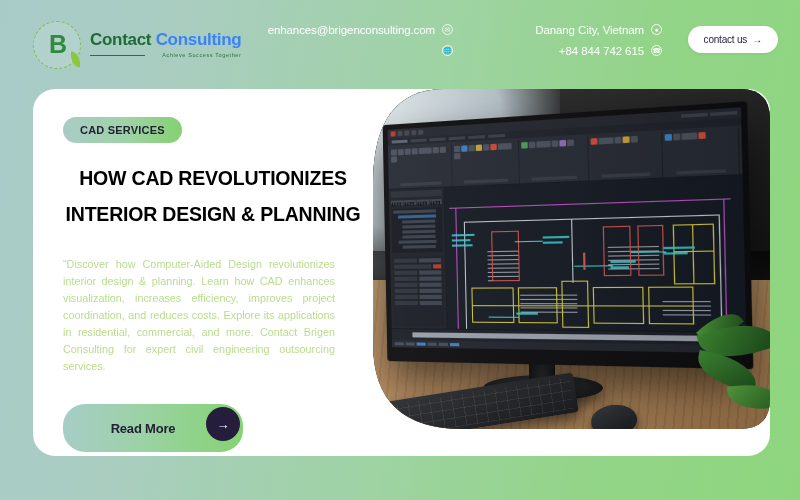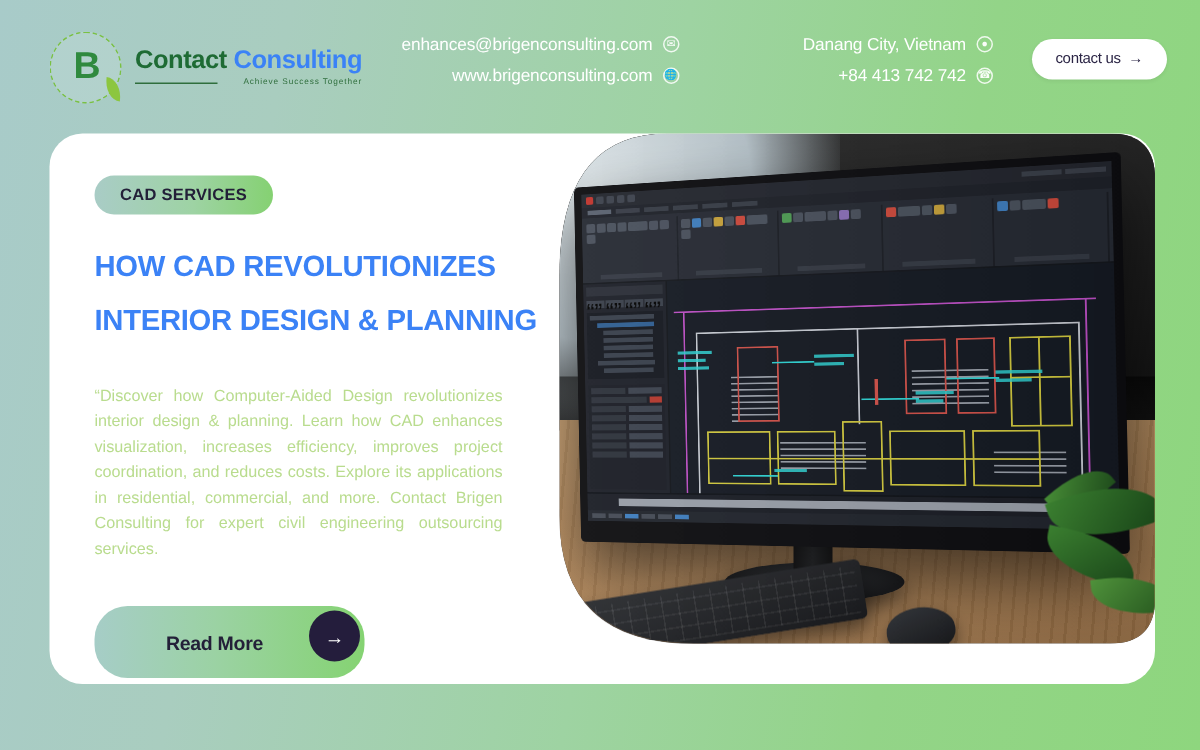--- a/index.html
+++ b/index.html
@@ -52,21 +52,21 @@
   
   .card { position:absolute; left:33px; top:89px; width:737px; height:367px;
           background:#ffffff; border-radius:22px; overflow:hidden; }
 
   
   .content { position:absolute; left:30px; top:28px; width:300px; }
   .badge { display:inline-block; padding:7px 17px; border-radius:16px;
            background:linear-gradient(90deg,#a9ccc6 0%,#9ed3a4 55%,#85d172 100%);
            font-size:11px; font-weight:bold; color:#232038; letter-spacing:0.2px; }
   .headline { margin-top:17px; font-size:19.5px; font-weight:bold;
-              color:#3b82f6; line-height:1.85; letter-spacing:-0.2px; }
+              color:#000000; line-height:1.85; letter-spacing:-0.2px;text-align:center; }
   .body-copy { margin-top:24px; font-size:10.8px; line-height:1.58;
                color:#b9dc8e; text-align:justify; width:272px; }
   .read-more { margin-top:29px; width:180px; height:48px; border-radius:22px;
                background:linear-gradient(90deg,#a6cdc7 0%,#9bd2a3 45%,#85d372 100%);
                display:flex; align-items:center; position:relative; cursor:pointer; }
   .read-more .label { flex:1; text-align:center; font-size:13px;
                font-weight:bold; color:#232038; letter-spacing:-0.2px;
                padding-right:20px; }
   .arrow-btn { position:absolute; right:3px; top:3px; width:34px; height:34px;
                border-radius:50%; background:#241d3c; color:#fff;
@@ -215,32 +215,31 @@
       <div class="logo-tag">Achieve Success Together</div>
     </div>
   </div>
 
   <div class="contact-col">
     <div class="hrow">
       <span class="txt">enhances@brigenconsulting.com</span>
       <span class="hicon">✉</span>
     </div>
     <div class="hrow">
-      <span class="txt">www.brigenconsulting.com</span>
       <span class="hicon">🌐</span>
     </div>
   </div>
 
   <div class="loc-col">
     <div class="hrow">
       <span class="txt">Danang City, Vietnam</span>
       <span class="hicon">●</span>
     </div>
     <div class="hrow">
-      <span class="txt">+84 413 742 742</span>
+      <span class="txt">+84 844 742 615</span>
       <span class="hicon">☎</span>
     </div>
   </div>
 
   <div class="cta">
     <span>contact us</span>
     <span>→</span>
   </div>
 </div>
 

